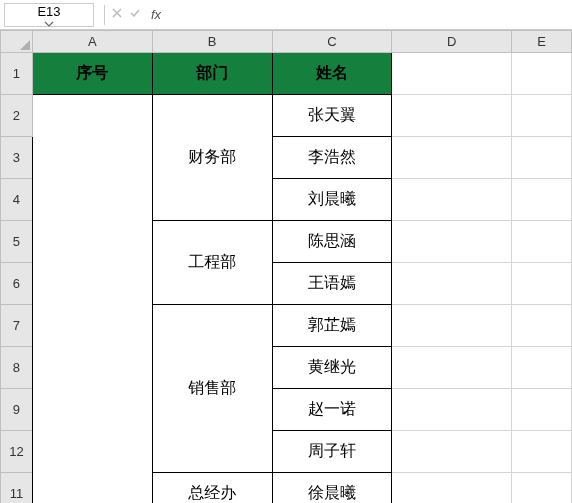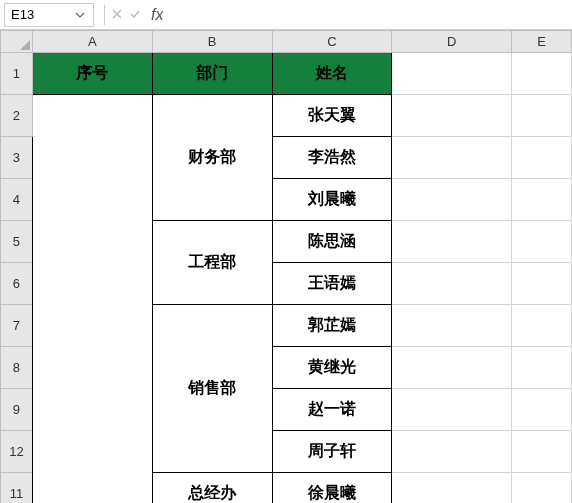--- a/index.html
+++ b/index.html
@@ -22,41 +22,42 @@
     width: 90px;
     height: 24px;
     border: 1px solid #ccc;
     margin: 0 4px;
     padding: 0 6px;
     display: flex;
     align-items: center;
     justify-content: space-between;
     font-size: 13px;
     background: #fff;
+    flex-direction: column;
   }
   .name-box-text { flex: 1; }
   .name-box-chevron {
     width: 14px;
     display: flex;
     align-items: center;
     justify-content: center;
     color: #555;
   }
   .divider {
     width: 1px;
     height: 20px;
     background: #ccc;
     margin: 0 6px;
   }
   .fx-icons {
     display: flex;
     align-items: center;
     gap: 6px;
     color: #aaa;
-    font-size: 16px;
+    font-size: 13px;
   }
   .fx-label {
     font-style: italic;
     color: #555;
     margin-left: 4px;
   }
   .formula-input {
     flex: 1;
     height: 100%;
     border: none;
@@ -97,21 +98,20 @@
   }
   th.col-header { height: 22px; }
   th.row-header { width: 32px; }
   td {
     border: 1px solid #d4d4d4;
     height: 42px;
     text-align: center;
     vertical-align: middle;
     font-size: 16px;
     background: #fff;
-    font-weight: bold;
   }
   td.empty { background: #fff; }
   .data-header td {
     background: #15803d;
     font-weight: bold;
     height: 42px;
     border: 1px solid #000;
   }
   .b-top { border-top: 1px solid #000 !important; }
   .b-bottom { border-bottom: 1px solid #000 !important; }

